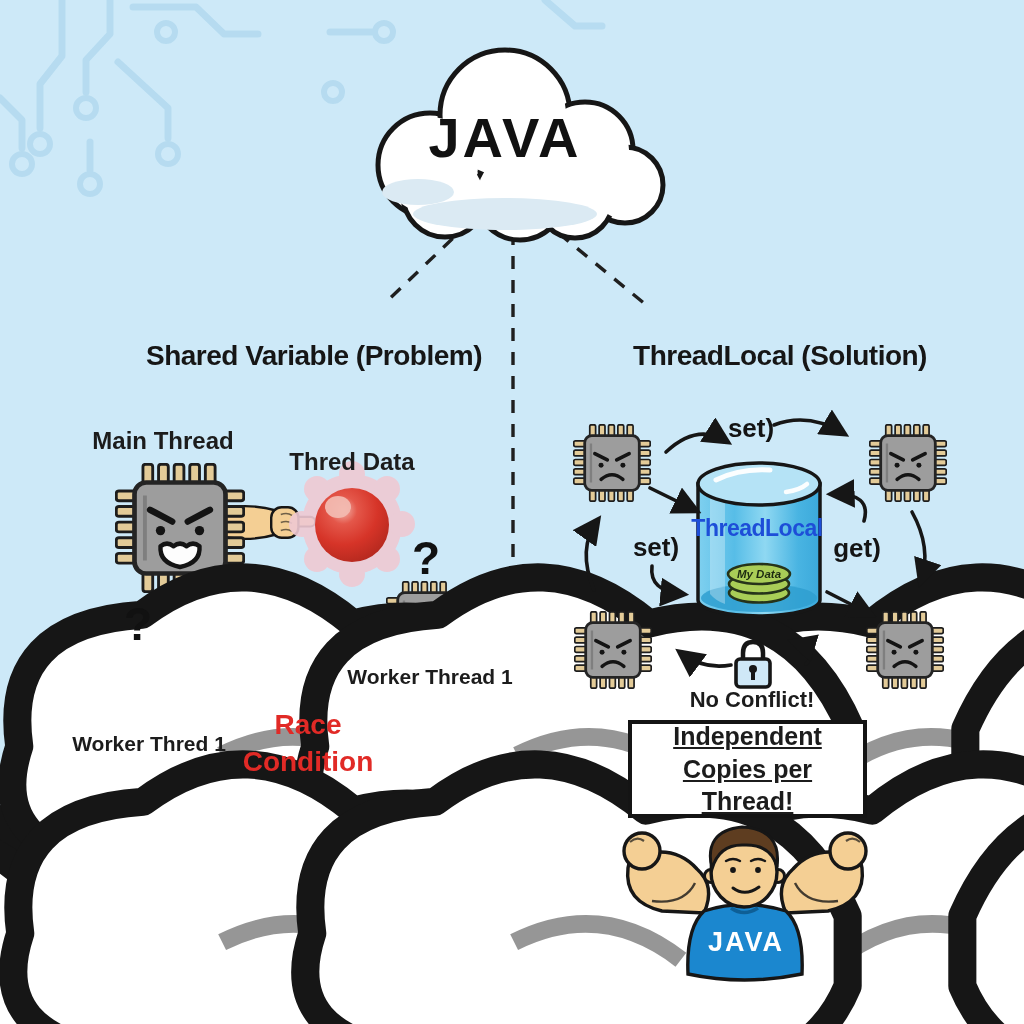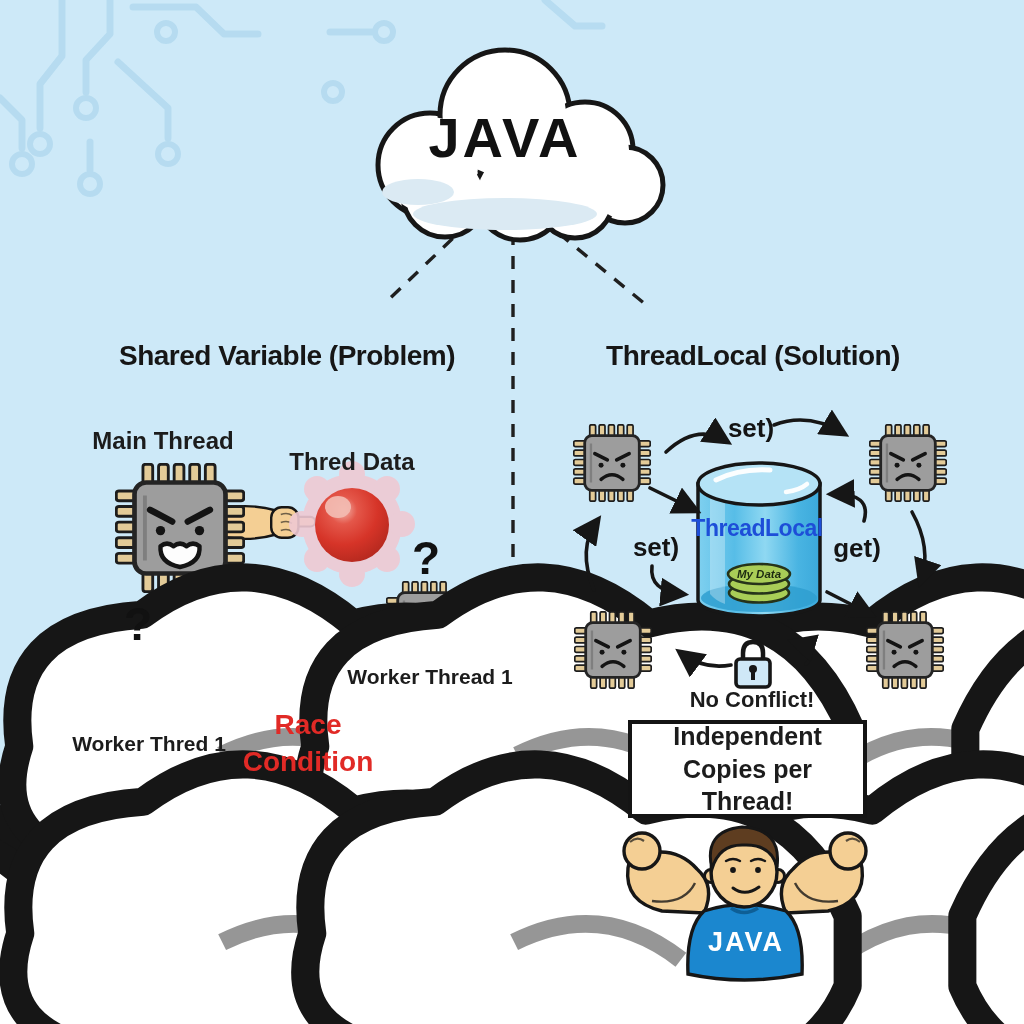--- a/index.html
+++ b/index.html
@@ -8,39 +8,39 @@
     background:#cde9f8;
     font-family:"Liberation Sans","DejaVu Sans",sans-serif;
   }
   #art{position:absolute;left:0;top:0;}
   .lbl{
     position:absolute;transform:translate(-50%,-50%);
     font-weight:bold;color:#1c1c1c;white-space:nowrap;
     text-align:center;line-height:1.1;
   }
   .java-cloud{font-size:56px;letter-spacing:3px;color:#111;}
-  .sec-title{font-size:28px;letter-spacing:-0.5px;color:#161616;}
+  .sec-title{font-size:28px;letter-spacing:-0.5px;color:#161616;margin-left:27px;}
   .small-cap{font-size:24px;}
   .tiny-cap{font-size:21px;}
   .qmark{font-size:46px;color:#111;}
   .race-lbl{
     font-size:28px;color:#e12a26;white-space:normal;width:170px;line-height:1.32;
   }
   .setget{font-size:26px;color:#141414;}
   .tl-lbl{font-size:23px;color:#1d4ed8;letter-spacing:-0.5px;}
   .mydata{font-size:11.5px;color:#1c2a10;font-style:italic;}
   .noconf{font-size:22px;}
   .callout{
     position:absolute;left:628px;top:720px;width:239px;height:98px;
     background:#ffffff;border:4px solid #141414;box-sizing:border-box;
     display:flex;align-items:center;justify-content:center;
   }
   .callout-text{
     font-weight:bold;font-size:25px;color:#1c1c1c;text-align:center;
-    width:215px;line-height:1.3;
+    width:215px;line-height:1.3;text-decoration:underline;
   }
   .shirt-lbl{font-size:27px;color:#ffffff;letter-spacing:2px;}
 </style>
 </head>
 <body>
 
 <div id="stage">
 
 <svg id="art" width="1024" height="1024" viewBox="0 0 1024 1024">
   <defs>

